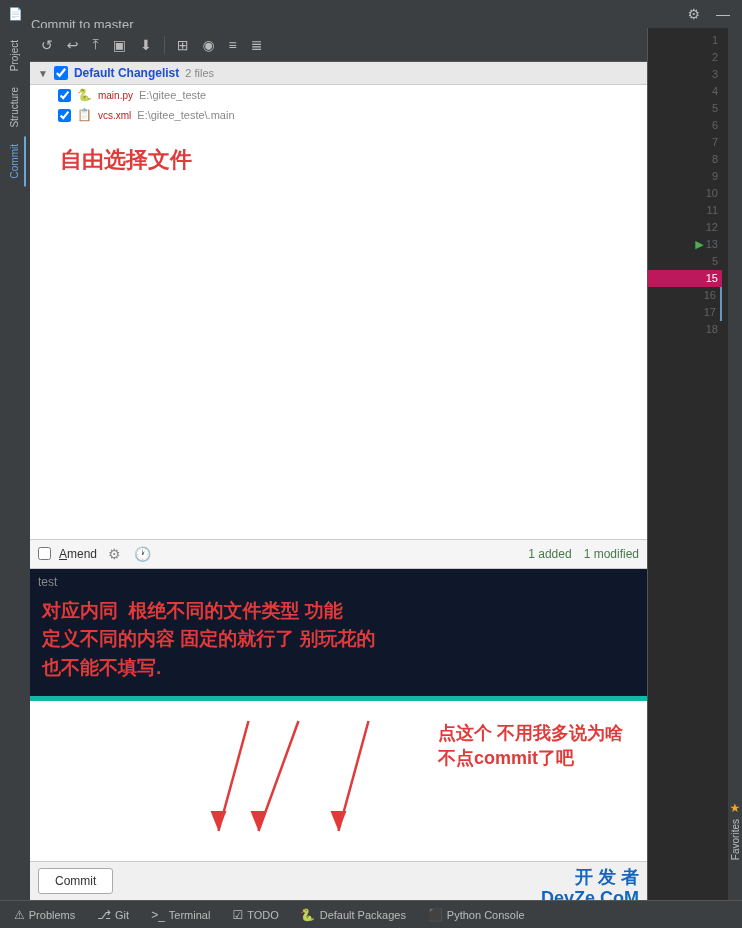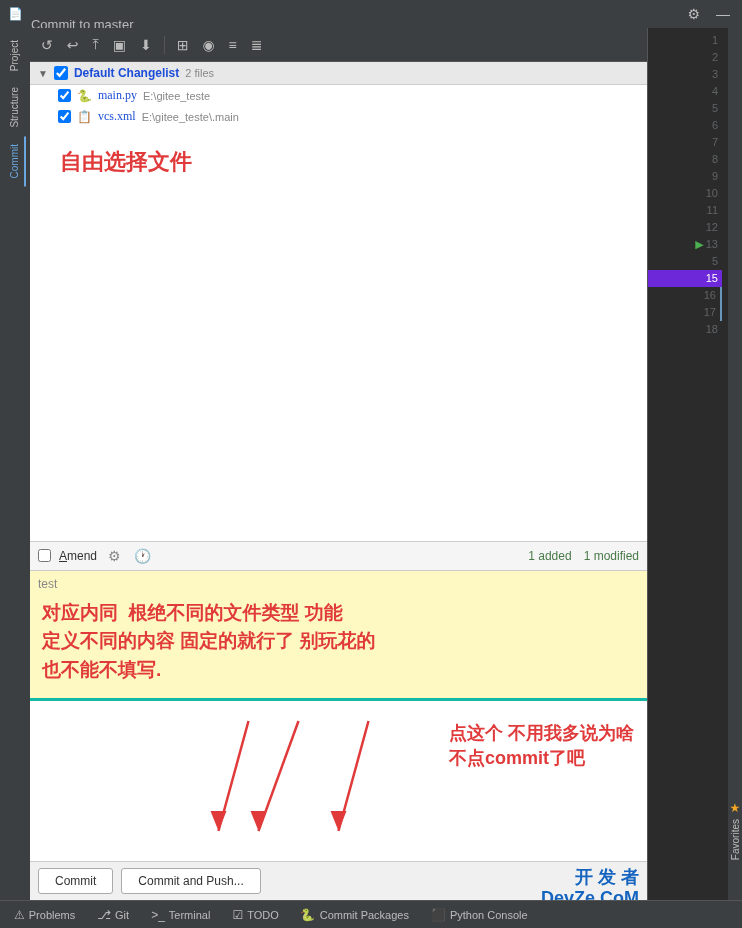--- a/index.html
+++ b/index.html
@@ -163,23 +163,22 @@
     .file-checkbox {
       width: 13px;
       height: 13px;
     }
     .file-icon {
       font-size: 12px;
     }
     .file-icon.py { color: #6a9e6a; }
     .file-icon.xml { color: #cc8844; }
     .file-name {
-      color: #1d4ed8;
-      font-size: 12px;
-      font-family: Liberation Serif, serif;
+      color: #b91c1c;
+      font-size: 10px;
     }
     .file-path {
       color: #888;
       font-size: 11px;
     }
 
     
     .annotation-text {
       color: #e03a3a;
       font-size: 22px;
@@ -232,23 +231,23 @@
       font-size: 12px;
     }
     .status-modified {
       color: #4a7a4a;
       font-size: 12px;
     }
 
     
     .commit-message-area {
       padding: 6px 8px;
-      background: #fef9c3;
+      background: #0f172a;
       min-height: 80px;
-      border-bottom: 3px solid #14b8a6;
+      border-bottom: 5px solid #14b8a6;
     }
     .commit-message-text {
       color: #888;
       font-size: 12px;
     }
 
     
     .commit-annotation {
       color: #e03a3a;
       font-size: 19px;
@@ -259,21 +258,21 @@
 
     
     .arrow-annotation-area {
       position: relative;
       height: 160px;
       background: #fff;
       overflow: hidden;
     }
     .arrow-annotation-text {
       position: absolute;
-      right: 13px;
+      right: 24px;
       top: 20px;
       color: #e03a3a;
       font-size: 18px;
       font-weight: bold;
       line-height: 1.4;
       text-align: left;
     }
     
     .arrows-svg {
       position: absolute;
@@ -332,21 +331,21 @@
       padding-right: 6px;
     }
     .line-num {
       display: block;
       font-size: 11px;
       line-height: 17px;
       color: #606366;
       padding-right: 4px;
     }
     .line-num.highlighted {
-      background: #6d28d9;
+      background: #be185d;
       color: #fff;
       padding-left: 24px;
     }
     .line-num.green-arrow::before {
       content: '▶';
       color: #4caf50;
       margin-right: 2px;
     }
     .line-num.changed {
       border-right: 2px solid #6897bb;
@@ -494,21 +493,20 @@
           <line x1="200" y1="20" x2="170" y2="130" stroke="#e03a3a" stroke-width="2.5"></line>
           <polygon points="170,130 162,110 178,110" fill="#e03a3a"></polygon>
         </svg>
         <div class="arrow-annotation-text">
           点这个 不用我多说为啥<br>不点commit了吧
         </div>
       </div>
 
       <div class="commit-actions" style="position:relative;">
         <button class="commit-btn primary">Commit</button>
-        <button class="commit-btn">Commit and Push...</button>
 
         <div class="watermark" style="position:absolute; bottom:-10px; right:8px; font-size:18px;">
           <div>开 发 者</div>
           <div>DevZe CoM</div>
         </div>
       </div>
 
     </div>
   </div>
 
@@ -554,19 +552,19 @@
   <div class="bottom-tab">
     <span class="tab-icon">&gt;_</span>
     <span>Terminal</span>
   </div>
   <div class="bottom-tab">
     <span class="tab-icon">☑</span>
     <span>TODO</span>
   </div>
   <div class="bottom-tab">
     <span class="tab-icon">🐍</span>
-    <span>Commit Packages</span>
+    <span>Default Packages</span>
   </div>
   <div class="bottom-tab">
     <span class="tab-icon">⬛</span>
     <span>Python Console</span>
   </div>
 </div>
 
 </body></html>

